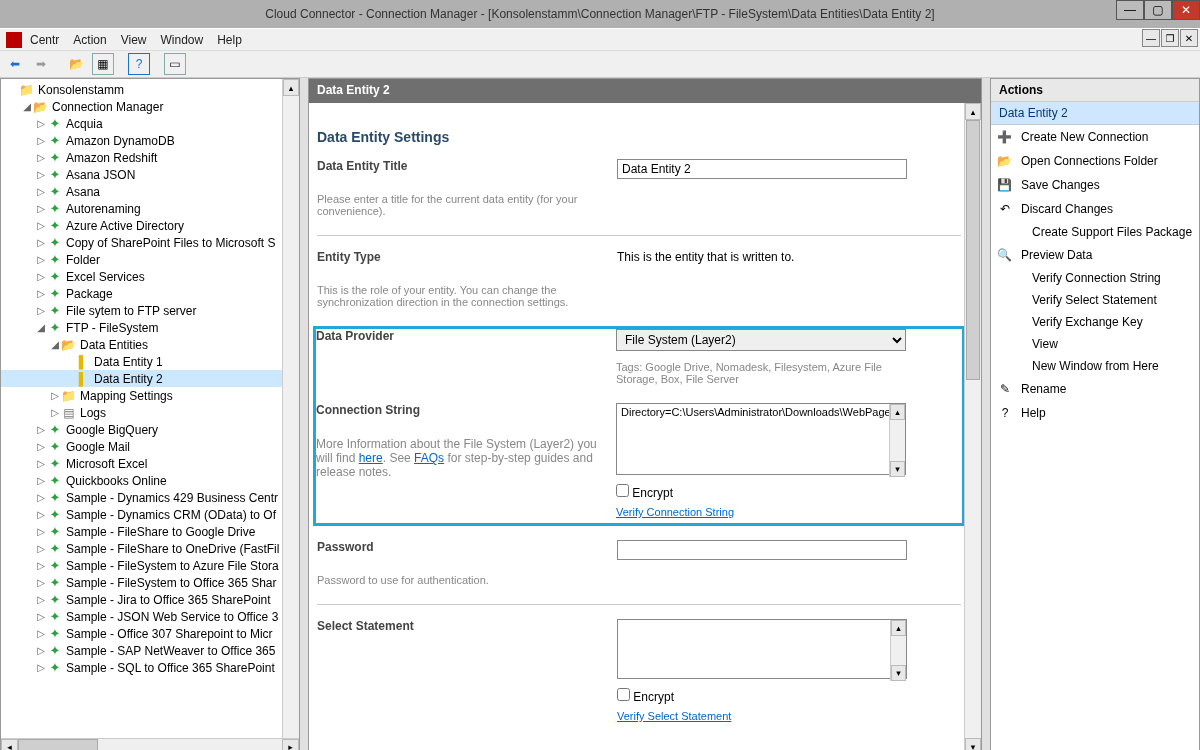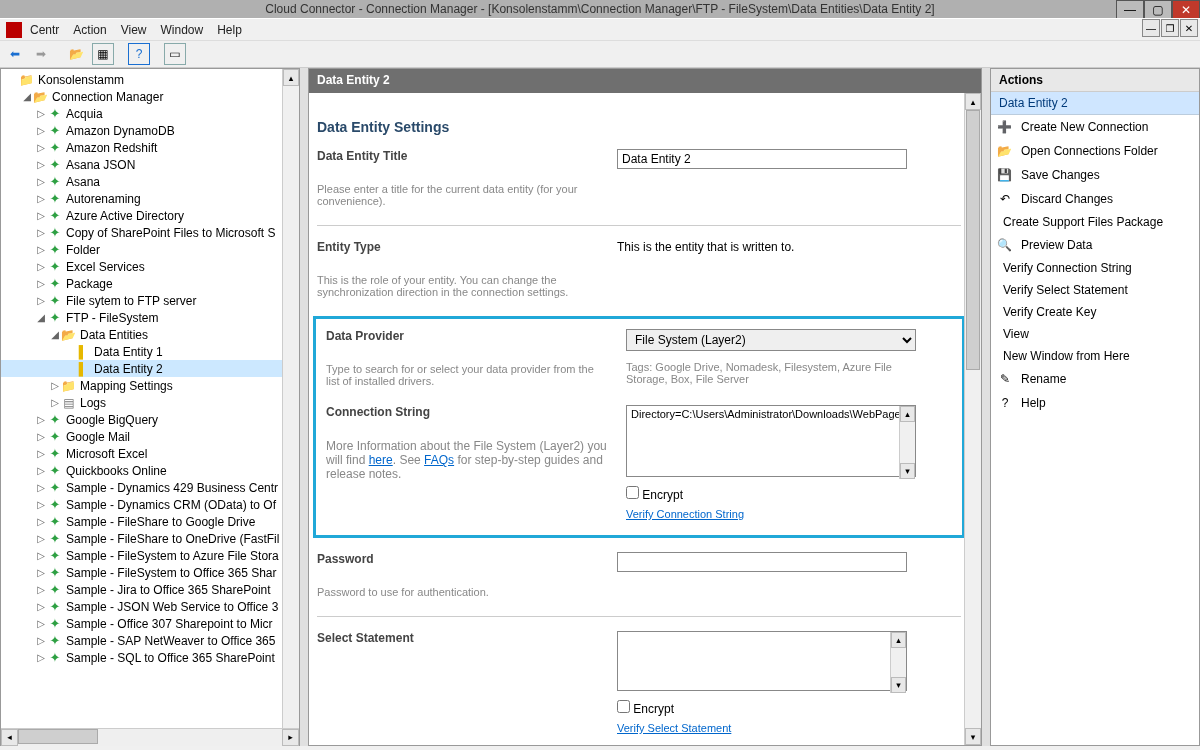--- a/index.html
+++ b/index.html
@@ -1,17 +1,17 @@
 <!DOCTYPE html>
 <html><head>
 <meta charset="utf-8">
 <style>
   * { margin:0; padding:0; box-sizing:border-box; font-family:"Segoe UI",Tahoma,sans-serif; font-size:12px; }
   body { background:#f0f0f0; width:1200px; height:750px; overflow:hidden; }
-  .titlebar { background:#b0b0b0; height:18px; display:flex; align-items:center; justify-content:center; position:relative; }
+  .titlebar { background:#b0b0b0; height:28px; display:flex; align-items:center; justify-content:center; position:relative; }
   .titlebar .txt { color:#333; font-size:12px; }
   .titlebtns { position:absolute; right:0; top:0; display:flex; }
   .titlebtns div { width:28px; height:20px; background:#bbb; border:1px solid #555; display:flex; align-items:center; justify-content:center; font-size:12px; }
   .titlebtns .close { background:#c0392b; color:#fff; }
   .menubar { background:#f0f0f0; height:22px; display:flex; align-items:center; padding:0 6px; border-top:1px solid #fff; position:relative;}
   .menubar .logo { width:16px; height:16px; background:#b00; margin-right:8px;}
   .menubar .mitem { margin-right:14px; color:#222;}
   .mdi-btns { position:absolute; right:2px; top:0; display:flex;}
   .mdi-btns div { width:18px; height:18px; border:1px solid #888; background:#e8e8e8; display:flex; align-items:center; justify-content:center; font-size:10px; margin-left:1px;}
   .toolbar { background:#f0f0f0; height:28px; border-top:1px solid #ddd; border-bottom:1px solid #ccc; display:flex; align-items:center; padding:0 4px; gap:4px;}
@@ -51,31 +51,31 @@
   .lcol .desc { color:#888; font-size:11px; margin-top:20px;}
   .lcol .desc a { color:#0066cc; text-decoration:underline;}
   .rcol { flex:1; }
   .rcol input[type=text], .rcol select { width:290px; border:1px solid #888; padding:2px 4px; font-size:12px;}
   .rcol select { height:22px; }
   .rcol textarea { width:290px; height:72px; border:1px solid #888; padding:2px 4px; font-size:11px; resize:none; font-family:"Segoe UI",sans-serif;}
   .tags { color:#888; font-size:11px; margin-top:10px; width:290px;}
   .chk { margin-top:6px;}
   .lnk { color:#0066cc; text-decoration:underline; font-size:11px; display:inline-block; margin-top:6px;}
   .hr { border:none; border-top:1px solid #ccc; margin:4px 0 14px 0;}
-  .hl-box { border:3px solid #20a8d8; padding:10px; margin:2px -4px 14px -4px;}
+  .hl-box { border:3px solid #20a8d8; margin:2px -4px 14px -4px;}
   .ta-wrap { position:relative; display:inline-block;}
   .ta-scroll { position:absolute; right:1px; top:1px; bottom:1px; width:16px; background:#f0f0f0; border-left:1px solid #ccc;}
   .ta-scroll .ar {height:16px; border:1px solid #bbb; background:#e8e8e8; display:flex;align-items:center;justify-content:center;font-size:9px;}
   
   .actions { width:210px; border:1px solid #999; background:#fff; display:flex; flex-direction:column;}
   .actions .ah { background:#e8e8e8; padding:4px 8px; font-weight:bold; border-bottom:1px solid #ccc;}
   .actions .grp { background:#cfe6ff; color:#003a7a; padding:4px 8px; font-weight:normal; border-bottom:1px solid #bcd;}
   .actions .ai { display:flex; align-items:center; padding:4px 6px; gap:8px;}
   .actions .ai .aic { width:16px; height:16px; display:flex; align-items:center; justify-content:center; font-size:12px;}
-  .actions .ai.noic { padding-left:12px;text-align:center;}
+  .actions .ai.noic { padding-left:41px;text-align:center;}
 </style>
 </head>
 <body>
 
 <div class="titlebar">
   <span class="txt">Cloud Connector - Connection Manager - [Konsolenstamm\Connection Manager\FTP - FileSystem\Data Entities\Data Entity 2]</span>
   <div class="titlebtns">
     <div>—</div>
     <div>▢</div>
     <div class="close">✕</div>
@@ -396,21 +396,20 @@
           </div>
           <div class="rcol">
             <span>This is the entity that is written to.</span>
           </div>
         </div>
 
         <div class="hl-box">
           <div class="row">
             <div class="lcol">
               <div class="lbl">Data Provider</div>
-              <div class="desc">Type to search for or select your data provider from the list of installed drivers.</div>
             </div>
             <div class="rcol">
               <select>
                 <option>File System (Layer2)</option>
               </select>
               <div class="tags">Tags: Google Drive, Nomadesk, Filesystem, Azure File Storage, Box, File Server</div>
             </div>
           </div>
 
           <div class="row" style="margin-bottom:4px;">
@@ -501,21 +500,21 @@
           <span class="aic">🔍</span>
           <span>Preview Data</span>
         </div>
         <div class="ai noic">
           <span>Verify Connection String</span>
         </div>
         <div class="ai noic">
           <span>Verify Select Statement</span>
         </div>
         <div class="ai noic">
-          <span>Verify Create Key</span>
+          <span>Verify Exchange Key</span>
         </div>
         <div class="ai noic">
           <span>View</span>
         </div>
         <div class="ai noic">
           <span>New Window from Here</span>
         </div>
         <div class="ai">
           <span class="aic">✎</span>
           <span>Rename</span>

